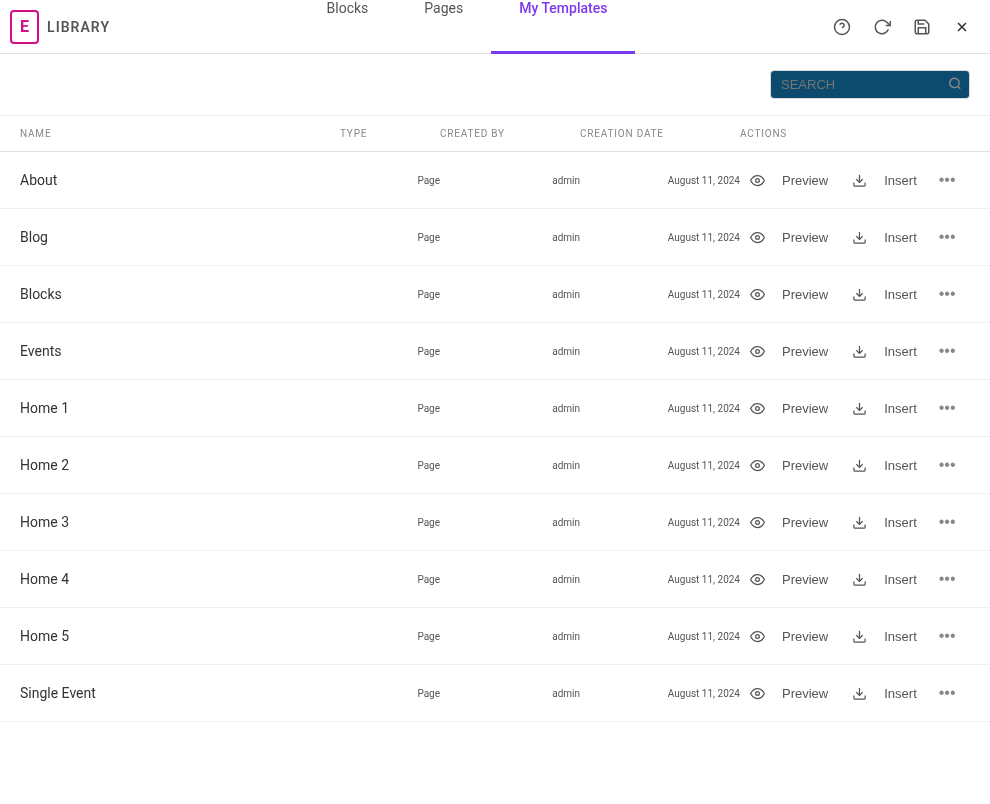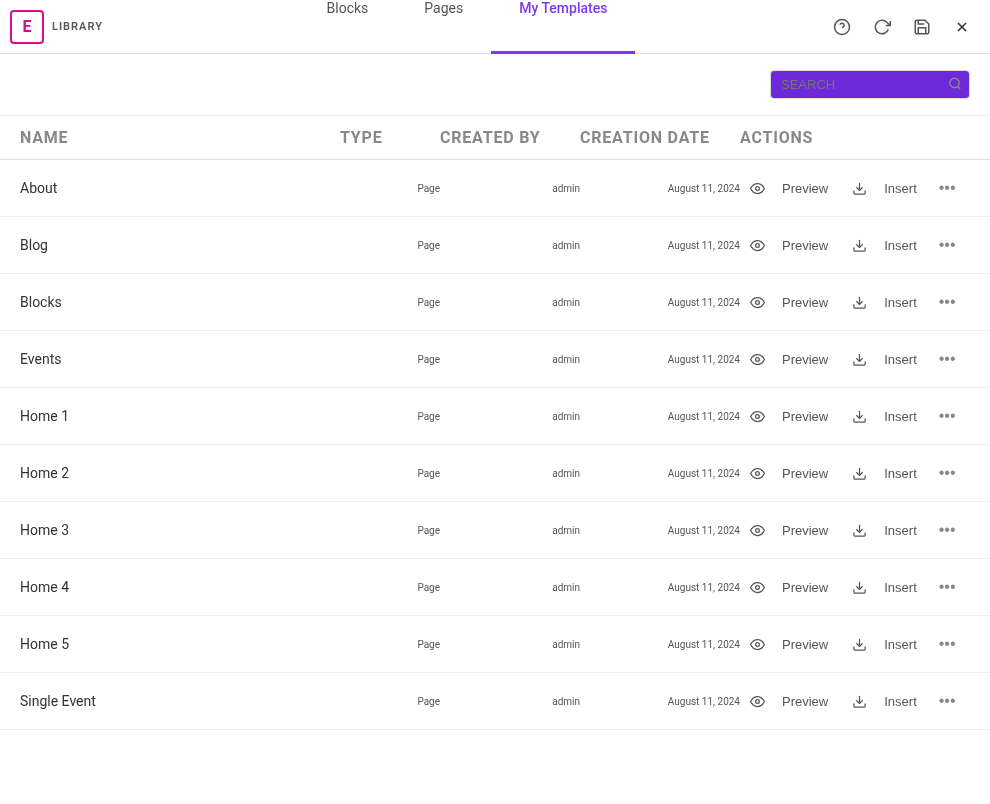--- a/index.html
+++ b/index.html
@@ -33,21 +33,21 @@
       border: 2px solid #d40e8c;
       border-radius: 4px;
       display: flex;
       align-items: center;
       justify-content: center;
       color: #d40e8c;
       font-weight: bold;
       font-size: 16px;
     }
     .logo-text {
-      font-size: 11px;
+      font-size: 14px;
       font-weight: 600;
       color: #555;
       letter-spacing: 1px;
       text-transform: uppercase;
     }
     .nav-tabs {
       display: flex;
       align-items: center;
       flex: 1;
       justify-content: center;
@@ -102,21 +102,21 @@
       width: 200px;
     }
     .search-input {
       width: 100%;
       border: 1px solid #ddd;
       border-radius: 4px;
       padding: 6px 32px 6px 10px;
       font-size: 13px;
       color: #aaa;
       outline: none;
-      background: #6d28d9;
+      background: #0c4a6e;
     }
     .search-icon-wrap {
       position: absolute;
       right: 8px;
       top: 50%;
       transform: translateY(-50%);
       color: #888;
       font-size: 14px;
     }
 
@@ -125,22 +125,22 @@
       width: 100%;
     }
     .table-header {
       display: grid;
       grid-template-columns: 320px 100px 140px 160px 1fr;
       padding: 12px 20px;
       border-bottom: 1px solid #e0e0e0;
       background: #fff;
     }
     .table-header-cell {
-      font-size: 16px;
-      font-weight: 700;
+      font-size: 10px;
+      font-weight: 400;
       color: #888;
       letter-spacing: 0.8px;
       text-transform: uppercase;
     }
     .table-row {
       display: grid;
       grid-template-columns: 320px 100px 140px 160px 1fr;
       padding: 14px 20px;
       border-bottom: 1px solid #f0f0f0;
       align-items: center;

